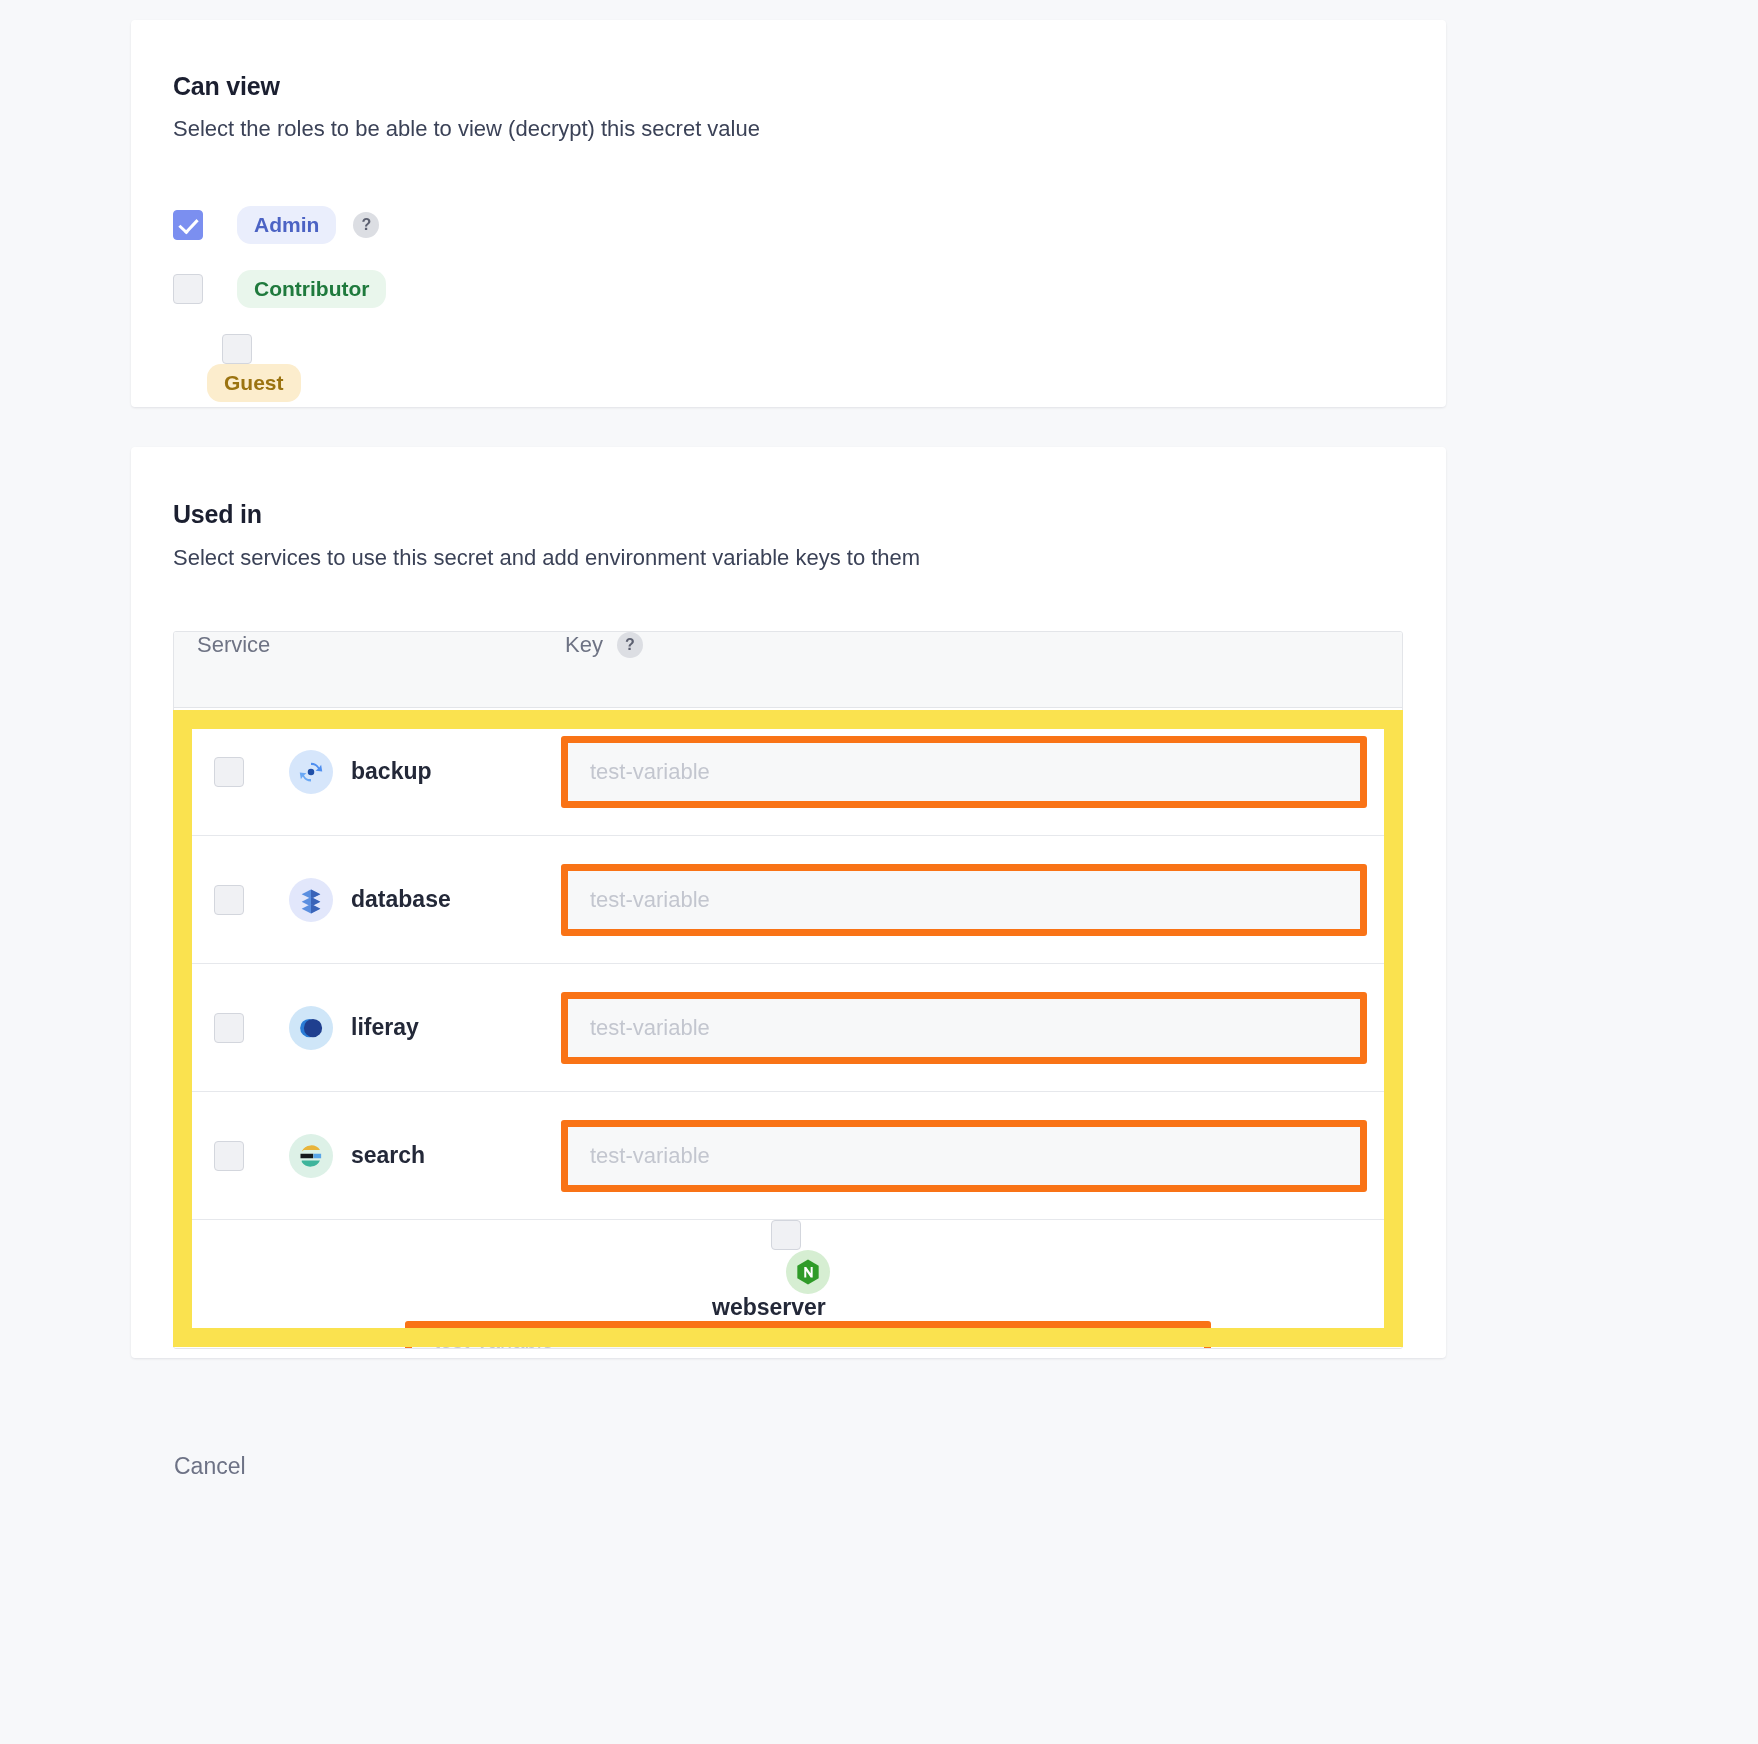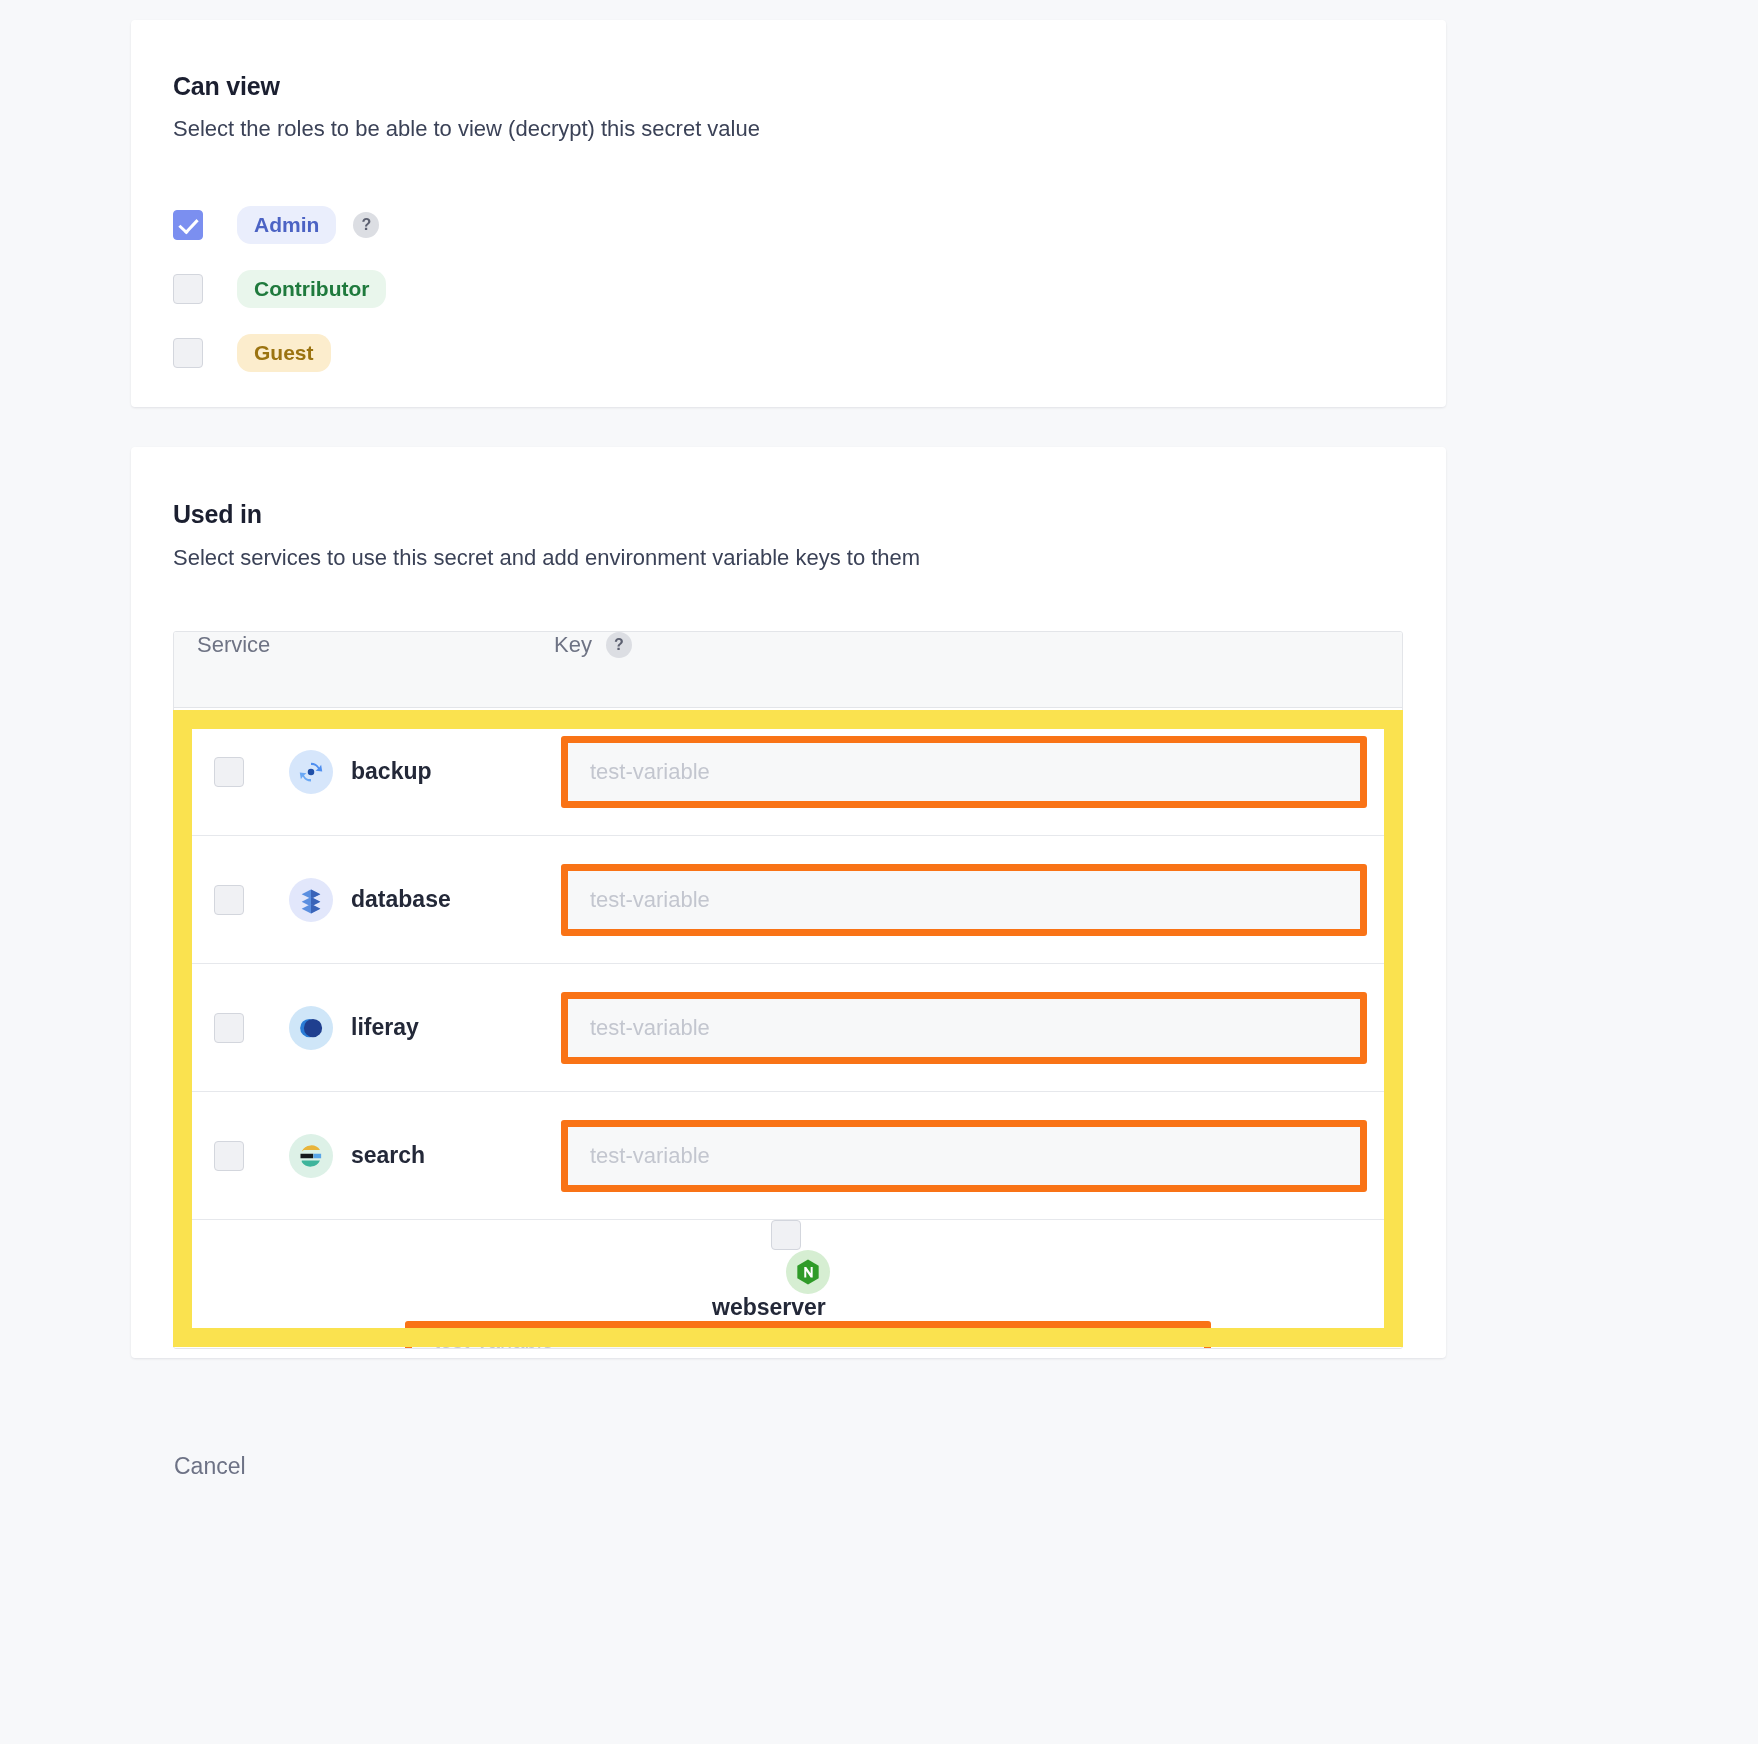--- a/index.html
+++ b/index.html
@@ -140,20 +140,21 @@
     padding-left: 23px;
     box-sizing: border-box;
     font-size: 22px;
     color: #6e7384;
   }
   .th-key {
     display: flex;
     align-items: center;
     font-size: 22px;
     color: #6e7384;
+    margin-left: 11px;
   }
   .th-key .help-dot { margin-left: 14px; }
 
   
   #highlight-ring {
     position: absolute;
     left: 173px;
     top: 710px;
     width: 1230px;
     height: 637px;
@@ -261,21 +262,21 @@
       <span class="cb checked"></span>
       <span class="badge badge-admin">Admin</span>
       <span class="help-dot">?</span>
     </div>
 
     <div class="role-row" style="left:42px; top:250px;">
       <span class="cb"></span>
       <span class="badge badge-contributor">Contributor</span>
     </div>
 
-    <div class="role-row" style="left:42px; top:314px;">
+    <div class="role-row" style="left:42px; top:314px;flex-direction:column;">
       <span class="cb"></span>
       <span class="badge badge-guest">Guest</span>
     </div>
 
   </div>
 
   <div class="card" id="card-used-in"></div>
 
   <div class="section-title" style="left:173px; top:500px;">Used in</div>
 

